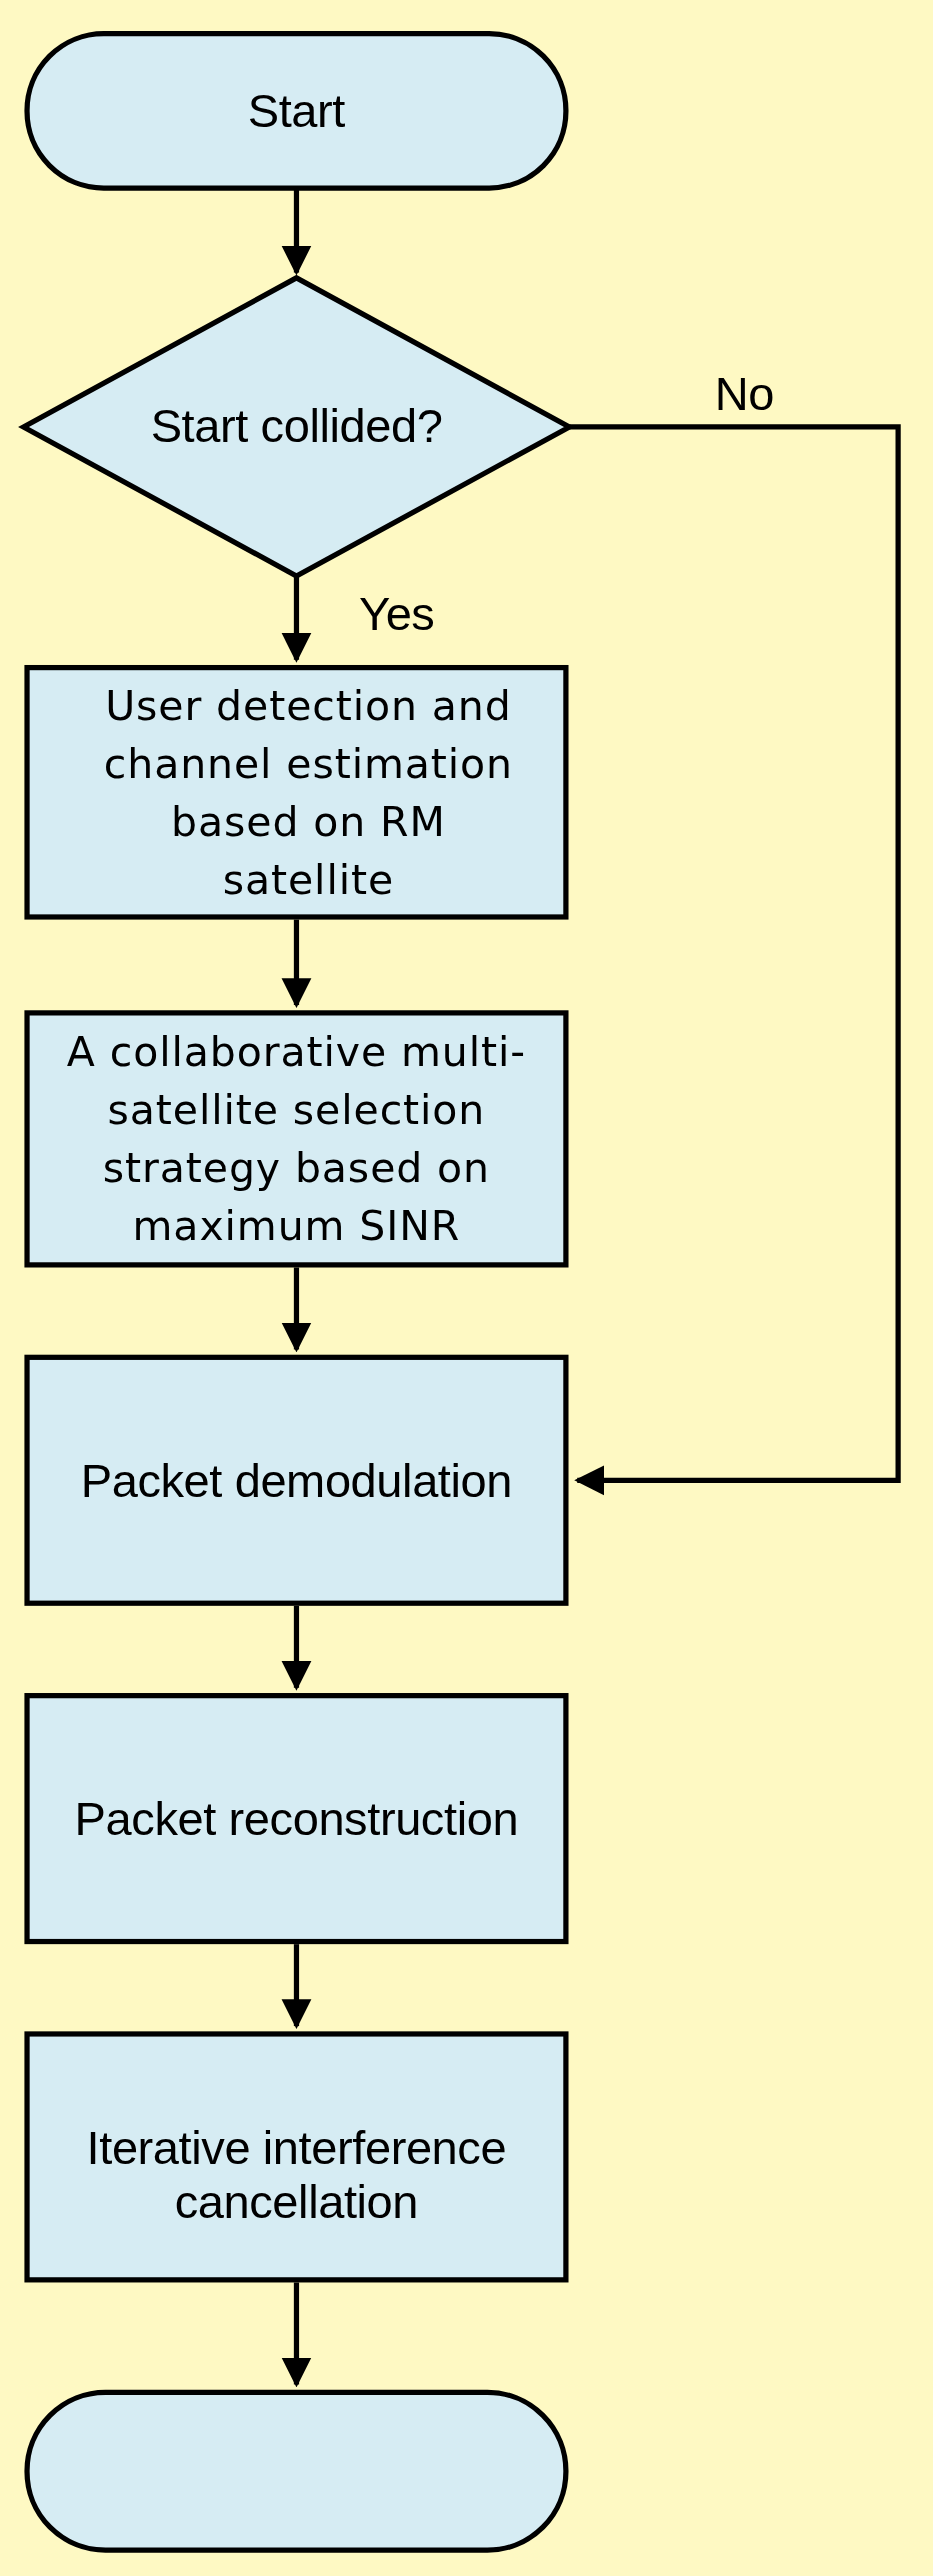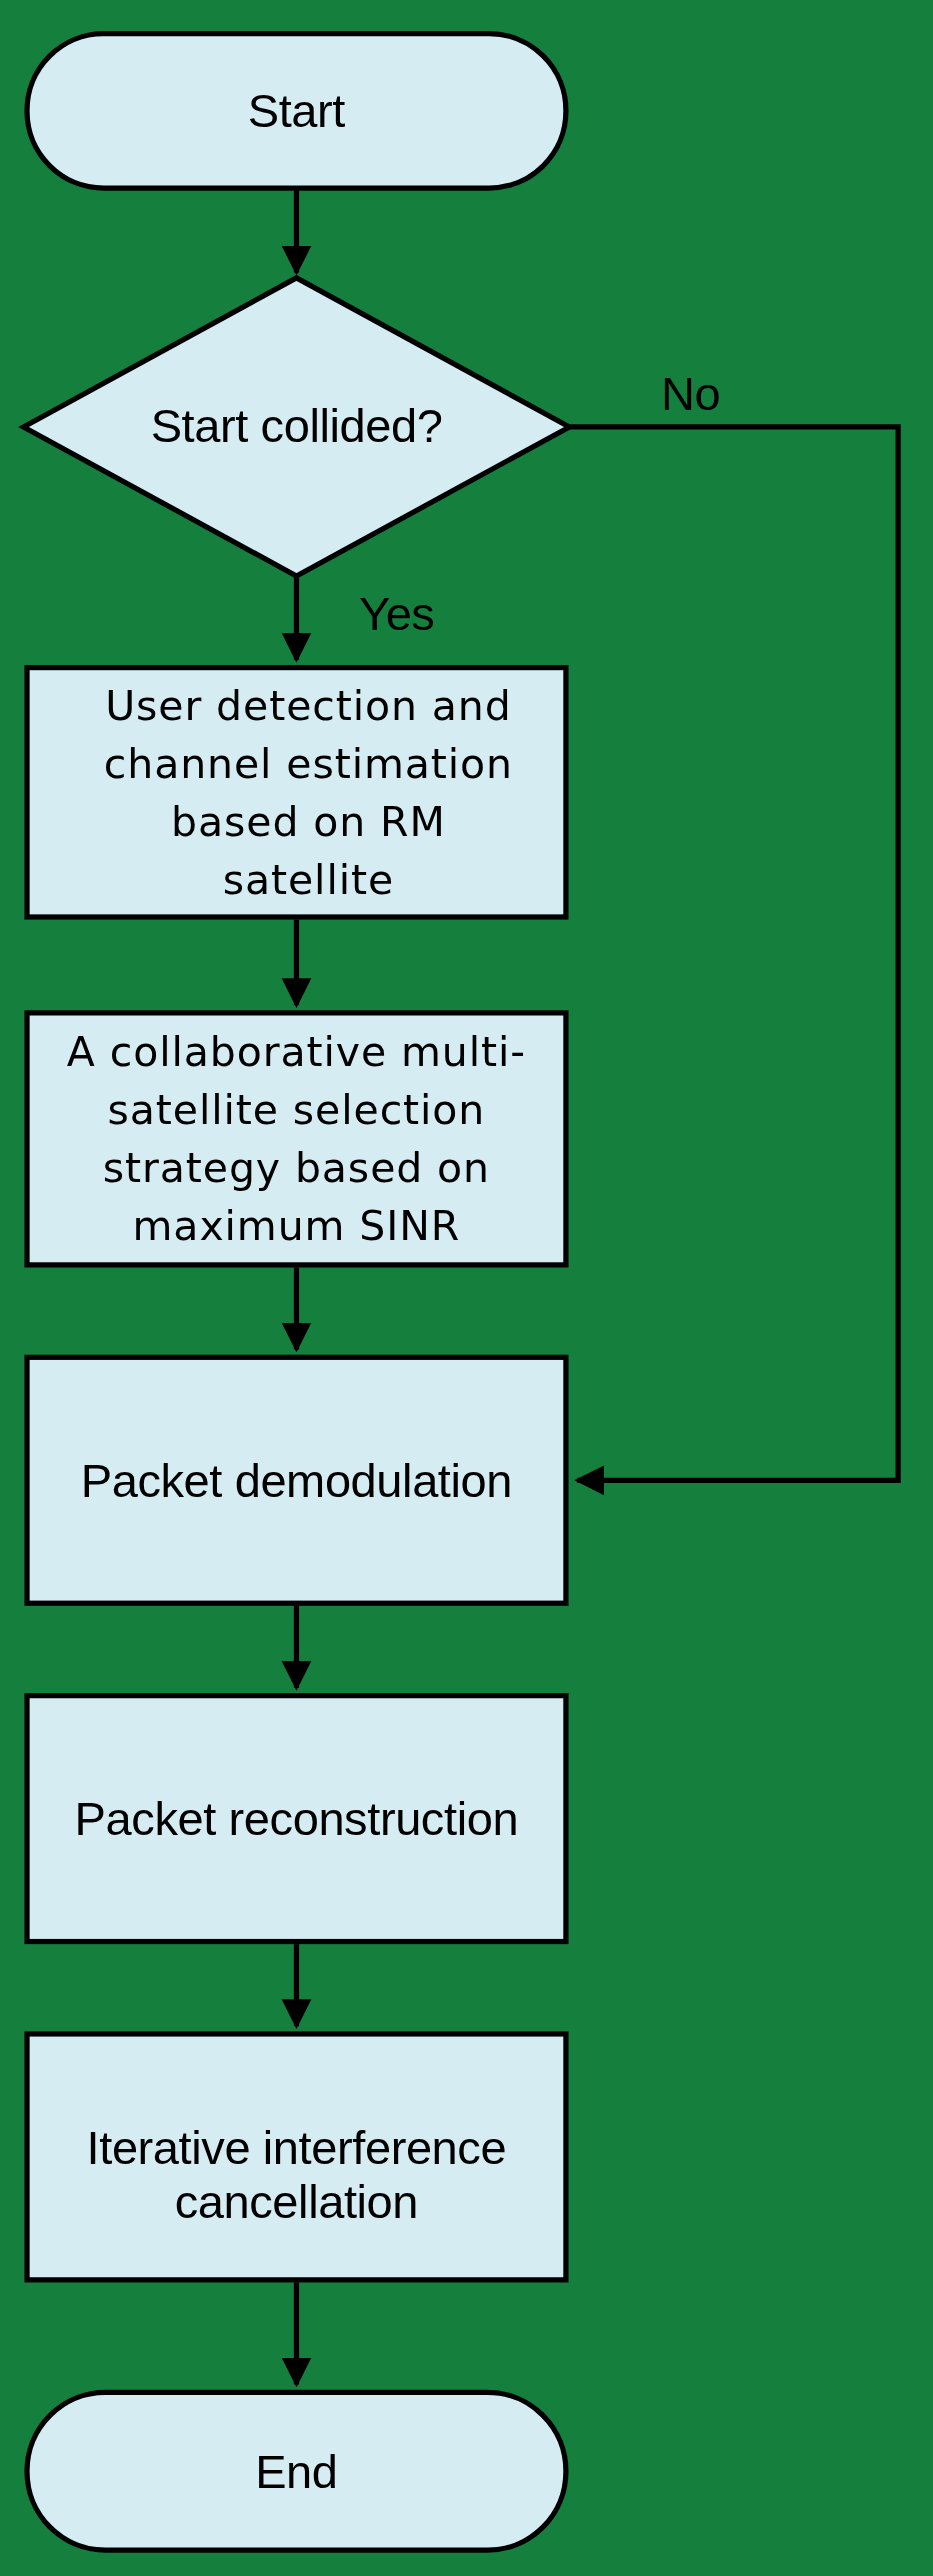--- a/index.html
+++ b/index.html
@@ -4,21 +4,21 @@
 <style>
   html, body {
     margin: 0;
     padding: 0;
     background: #ffffff;
   }
   .canvas {
     position: relative;
     width: 933px;
     height: 2576px;
-    background: #15803d;
+    background: #fef9c3;
     overflow: hidden;
     font-family: "Liberation Sans", sans-serif;
   }
   .canvas svg {
     position: absolute;
     left: 0;
     top: 0;
     width: 933px;
     height: 2576px;
   }
@@ -112,21 +112,18 @@
 
   <div class="lbl f-narrow" style="left:24.4px; top:1693px; width:544px; height:251px;">
     <span>Packet reconstruction</span>
   </div>
 
   <div class="lbl f-narrow" style="left:24.4px; top:2032px; width:544px; height:251px;margin-top:17px;">
     <span>Iterative interference</span>
     <span>cancellation</span>
   </div>
 
-  <div class="lbl f-narrow" style="left:24.4px; top:2390px; width:544px; height:163px;">
-    <span>End</span>
-  </div>
 
   <div class="edge-lbl" style="left:359px; top:586px;">Yes</div>
-  <div class="edge-lbl" style="left:661px; top:366px; width:113px; text-align:left;">No</div>
+  <div class="edge-lbl" style="left:661px; top:366px; width:113px; text-align:right;">No</div>
 
 </div>
 
 
 </body></html>

